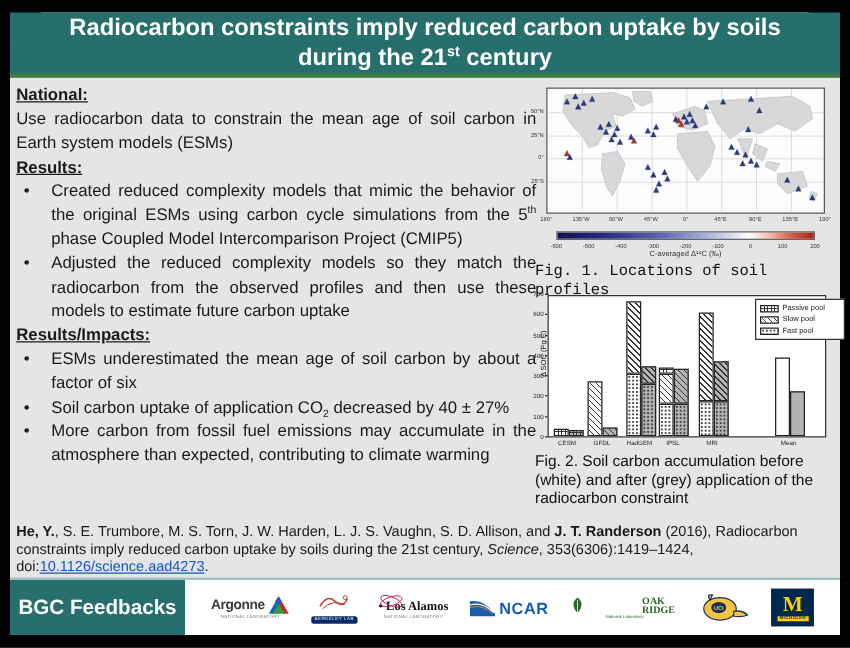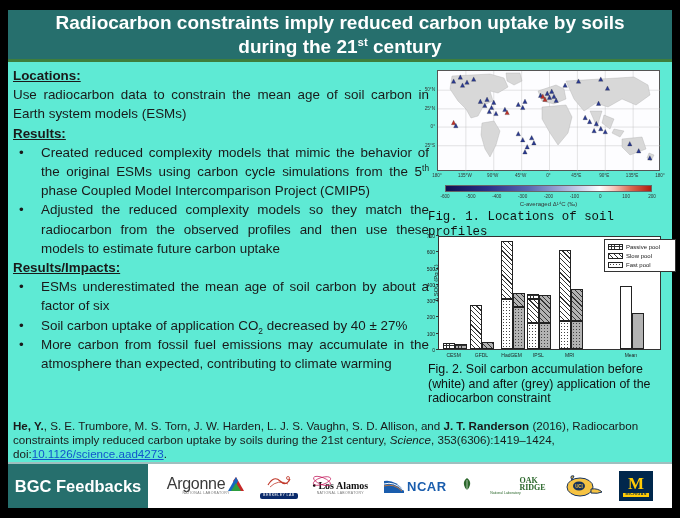--- a/index.html
+++ b/index.html
@@ -1,19 +1,19 @@
 <!DOCTYPE html>
 <html><head>
 <meta charset="utf-8">
 <style>
   * { margin:0; padding:0; box-sizing:border-box; }
   html,body { background:#000; }
   body { font-family:"Liberation Sans", sans-serif; color:#1a1a1a; }
   #stage { position:relative; width:680px; height:518px; background:#000; overflow:hidden; }
-  #slide { position:absolute; left:8px; top:10px; width:664px; height:498px; background:#5eead4;border-radius:27px; }
+  #slide { position:absolute; left:8px; top:10px; width:664px; height:498px; background:#e5e5e5;border-radius:27px; }
 
   
   .header { position:absolute; left:0; top:0; width:664px; height:52px; background:#266F6D;
             border-bottom:3px solid #3E7E3C; color:#fff; text-align:center;
             font-size:19px; font-weight:bold; line-height:24px; padding-top:1px; }
   .header sup { font-size:0.6em; }
 
   
   .leftcol { position:absolute; left:5px; top:56px; width:416px; font-size:13.4px; line-height:19.2px; }
   .sec-head { font-weight:bold; text-decoration:underline; }
@@ -66,21 +66,21 @@
   .legend-swatch { width:15px; height:6px; border:0.5px solid #222; flex:none; }
   .legend-row span { font-size:6px; white-space:nowrap; }
 
   
   .footer { position:absolute; left:0; top:452px; width:664px; height:46px; background:#fff;
             border-top:2px solid #9FBFBF; display:flex; }
   .bgc-box { width:140px; height:44px; background:#266F6D; color:#fff; font-weight:bold;
              font-size:16.5px; display:flex; align-items:center; justify-content:center; flex:none; }
   .logo-strip { flex:1; display:flex; align-items:center; justify-content:space-evenly; padding:0 4px; }
   .logo { display:flex; flex-direction:column; align-items:center; justify-content:center; line-height:1; }
-  .argonne-name { font-size:16px; color:#3a3a3a; font-weight:normal; letter-spacing:-0.3px; }
+  .argonne-name { font-size:11px; color:#3a3a3a; font-weight:bold; letter-spacing:-0.3px; }
   .tinycap { font-size:3.5px; color:#777; letter-spacing:0.3px; }
   .ncar-name { font-size:13px; font-weight:bold; color:#1A5DAD; letter-spacing:0.5px; }
   .oak-name { font-size:8px; font-weight:bold; color:#2C682C; line-height:0.95; font-family:"Liberation Serif", serif;margin-left:44px; }
   .oak-cap { font-size:3.5px; color:#2C682C; }
   .la-name { font-size:10px; font-weight:bold; color:#111; font-family:"Liberation Serif", serif; white-space:nowrap; }
   .mich-block { width:34px; height:30px; background:#00274C; border:1px solid #00274C;
                 display:flex; flex-direction:column; align-items:center; justify-content:center; }
   .mich-m { color:#FFCB05; font-weight:bold; font-size:17px; font-family:"Liberation Serif", serif; line-height:1; }
   .mich-bar { background:#FFCB05; color:#00274C; font-size:3.6px; font-weight:bold; padding:0.5px 2px; margin-top:1px; letter-spacing:0.4px; }
   .berk-bar { background:#0A2A6B; color:#fff; font-size:3.6px; padding:1px 3px; border-radius:2px; letter-spacing:0.4px; }
@@ -90,21 +90,21 @@
 
 <div id="stage">
   <div id="slide">
 
     <div class="header">
       <div>Radiocarbon constraints imply reduced carbon uptake by soils</div>
       <div><span>during the 21</span><span><sup>st</sup></span><span> century</span></div>
     </div>
 
     <div class="leftcol">
-      <div class="sec-head">Locations:</div>
+      <div class="sec-head">National:</div>
       <div class="para">Use radiocarbon data to constrain the mean age of soil carbon in Earth system models (ESMs)</div>
       <div class="sec-head">Results:</div>
       <ul class="blist">
           <li><span>Created reduced complexity models that mimic the behavior of the original ESMs using carbon cycle simulations from the 5</span><span><sup>th</sup></span><span> phase Coupled Model Intercomparison Project (CMIP5)</span></li>
           <li><span>Adjusted the reduced complexity models so they match the radiocarbon from the observed profiles and then use these models to estimate future carbon uptake</span></li>
         </ul>
       <div class="sec-head">Results/Impacts:</div>
       <ul class="blist">
           <li><span>ESMs underestimated the mean age of soil carbon by about a factor of six</span></li>
           <li><span>Soil carbon uptake of application CO</span><span><sub>2</sub></span><span> decreased by 40 ± 27%</span></li>

